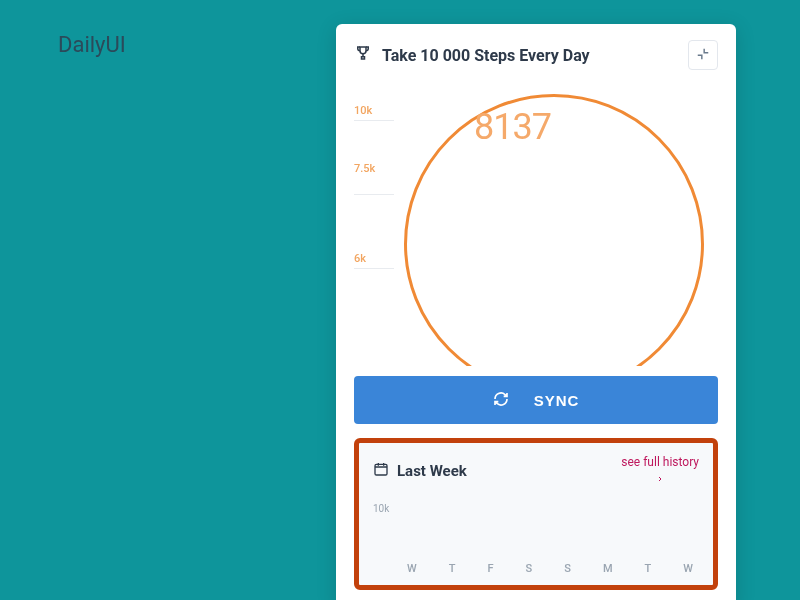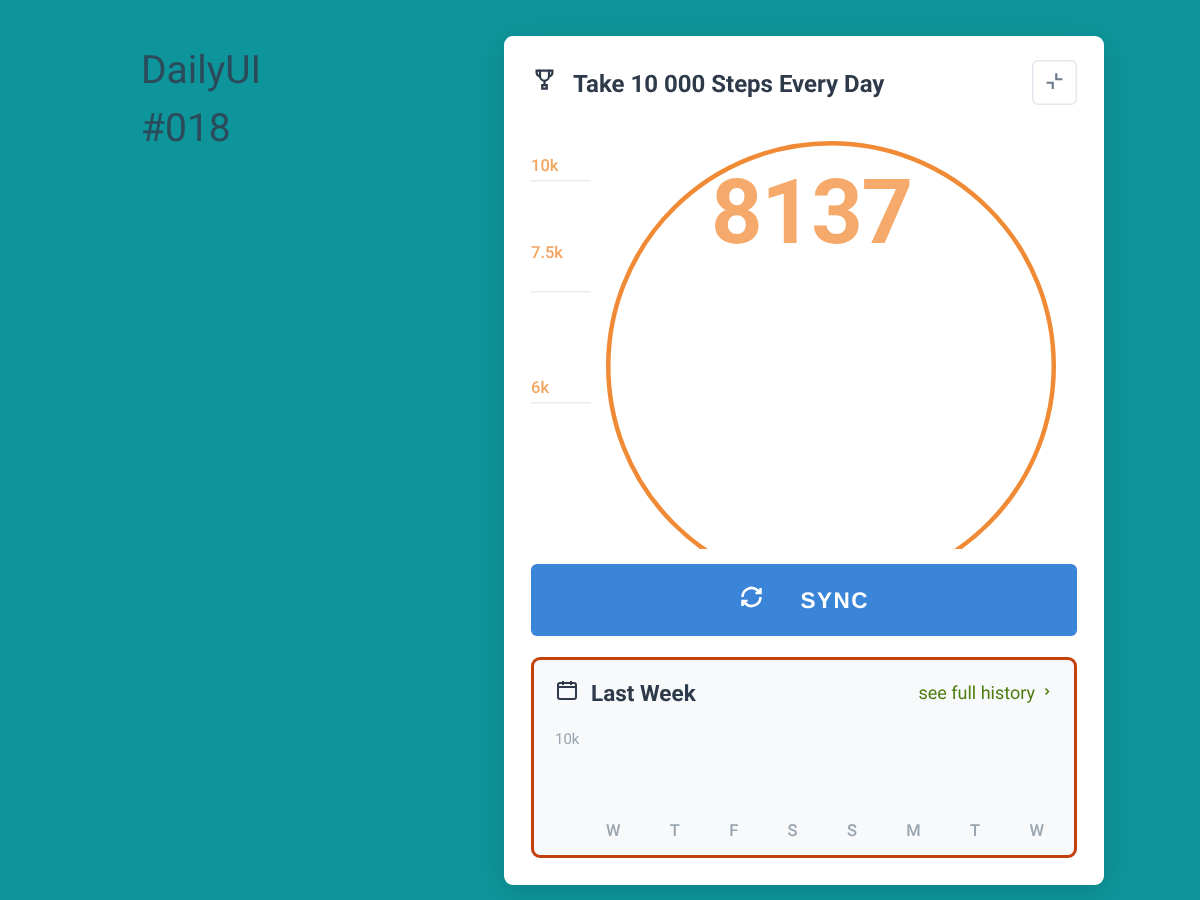--- a/index.html
+++ b/index.html
@@ -9,24 +9,23 @@
       background: #0e959b;
       font-family: -apple-system, BlinkMacSystemFont, "Segoe UI", Roboto, sans-serif;
       position: relative;
       overflow: hidden;
     }
     .page-label {
       position: absolute;
       left: 58px;
       top: 28px;
       color: #2b4a5a;
-      font-size: 26px;
+      font-size: 22px;
       line-height: 1.5;
       font-weight: 400;
-      margin-left: 36px;
     }
     .card {
       position: absolute;
       left: 336px;
       top: 24px;
       width: 400px;
       background: #ffffff;
       border-radius: 6px;
       box-shadow: 0 4px 20px rgba(0,0,0,0.15);
       padding: 16px 18px 18px 18px;
@@ -78,22 +77,22 @@
       background: #e8ebef;
     }
     .bubble {
       position: absolute;
       border: 3px solid #f08a35;
       border-radius: 50%;
       background: #ffffff;
     }
     .big-number {
       position: absolute;
-      font-size: 60px;
-      font-weight: 700;
+      font-size: 36px;
+      font-weight: 400;
       color: #f5a96a;
       letter-spacing: -1px;
     }
     .sync-btn {
       width: 100%;
       height: 48px;
       background: #3a85d8;
       border: none;
       border-radius: 4px;
       color: #ffffff;
@@ -103,44 +102,45 @@
       display: flex;
       align-items: center;
       justify-content: center;
       gap: 25px;
       cursor: pointer;
       margin-top: 10px;
     }
     .sync-btn svg { width: 16px; height: 16px; }
     .history-card {
       margin-top: 14px;
-      border: 2px solid #c2410c;
+      border: 5px solid #c2410c;
       border-radius: 6px;
       background: #f7f9fb;
       padding: 12px 14px 10px 14px;
     }
     .history-header {
       display: flex;
       align-items: center;
       gap: 8px;
       margin-bottom: 10px;
     }
     .history-title {
       font-size: 15px;
       font-weight: 700;
       color: #2e3a4a;
       flex: 1;
     }
     .history-link {
       font-size: 12px;
-      color: #4d7c0f;
+      color: #be185d;
       cursor: pointer;
       display: flex;
       align-items: center;
       gap: 4px;
+      flex-direction: column;
     }
     .mini-chart {
       position: relative;
       height: 78px;
     }
     .mini-ytick {
       position: absolute;
       left: 0;
       top: 6px;
       font-size: 10px;
@@ -157,21 +157,20 @@
       color: #9aa5b1;
       font-weight: 500;
       padding: 0 6px;
     }
   </style>
 </head>
 <body>
 
 <div class="page-label">
   <div>DailyUI</div>
-  <div>#018</div>
 </div>
 
 <div class="card">
   <div class="card-header">
     <span>
       <svg class="trophy-icon" viewBox="0 0 24 24" fill="none" stroke="currentColor" stroke-width="2">
         <path d="M8 4h8v5a4 4 0 0 1-8 0V4z"></path>
         <path d="M8 4H5v2a3 3 0 0 0 3 3M16 4h3v2a3 3 0 0 1-3 3"></path>
         <path d="M12 13v4M9 20h6M10 17h4v3h-4z"></path>
       </svg>

